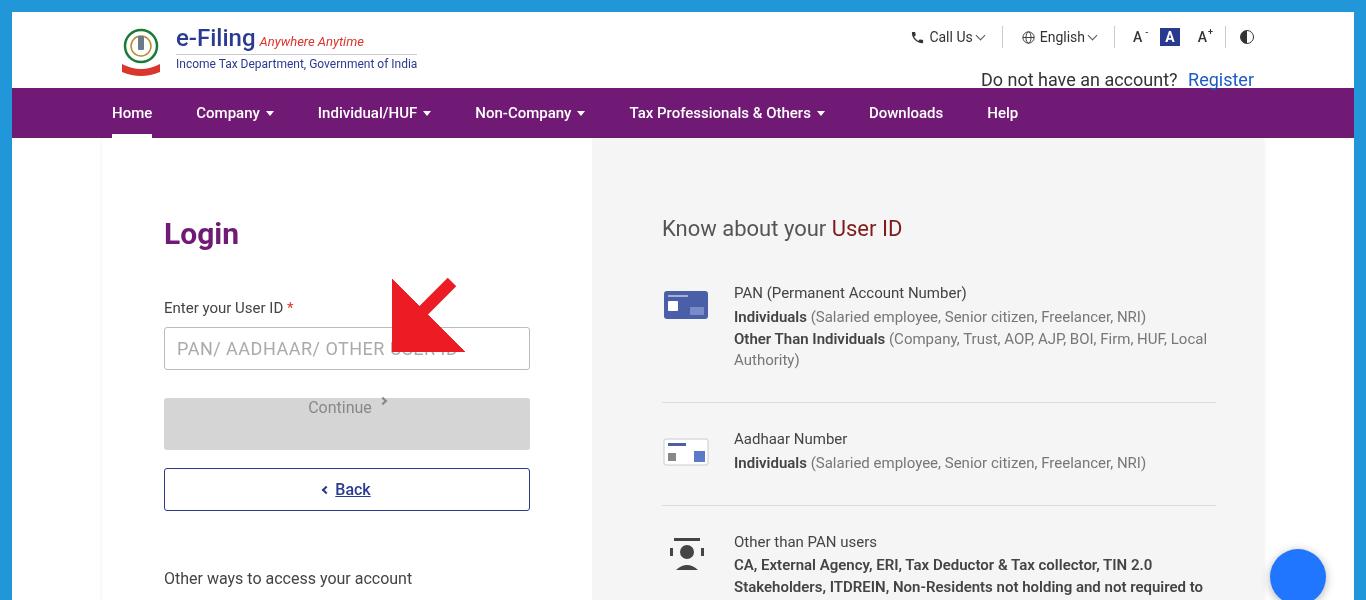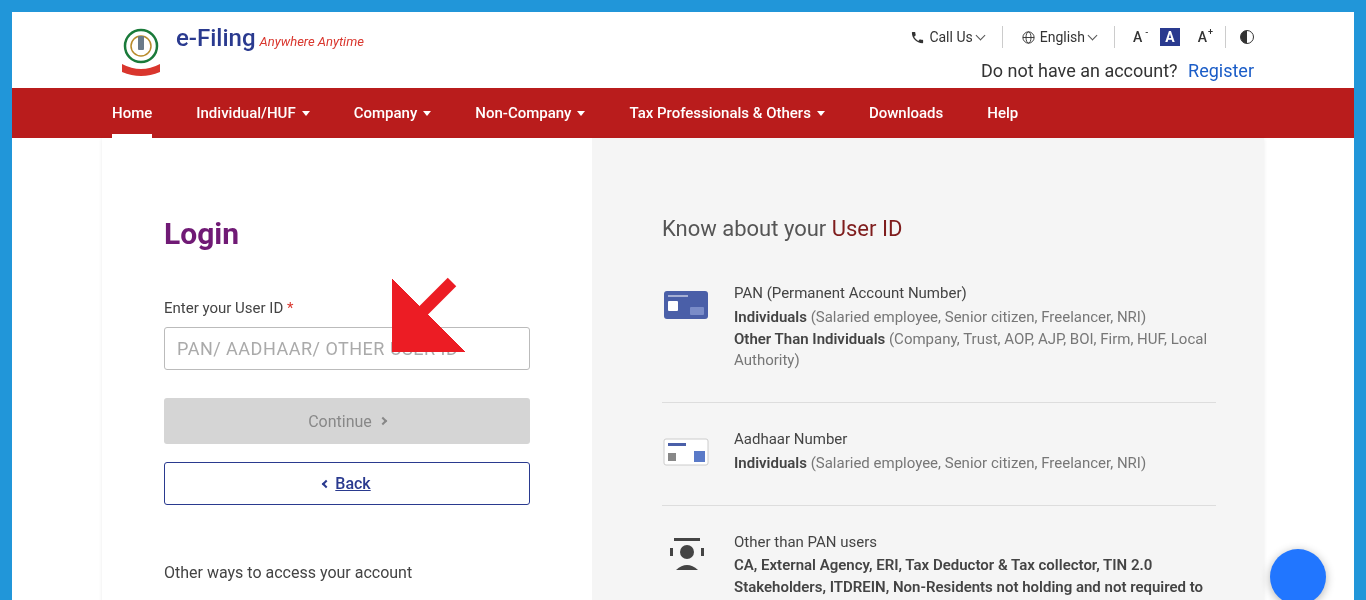--- a/index.html
+++ b/index.html
@@ -9,47 +9,47 @@
 
 .header { display: flex; justify-content: space-between; align-items: flex-start; padding: 8px 100px 0 100px; height: 76px; }
 .logo-area { display: flex; align-items: flex-start; gap: 6px; padding-top: 4px;}
 .logo-emblem { width: 58px; height: 58px; position: relative; }
 .logo-emblem svg { width: 100%; height: 100%; }
 .logo-text { display: flex; flex-direction: column; }
 .logo-line1 { display: flex; align-items: baseline; gap: 4px; }
 .efiling { color: #2a3a8f; font-size: 24px; font-weight: 500; }
 .anywhere { color: #d9362d; font-size: 13px; font-style: italic; }
 .logo-line2 { color: #2a3a8f; font-size: 12px; border-top: 1px solid #ccc; padding-top:2px; margin-top:2px;}
-.header-right { display: flex; flex-direction: column; align-items: flex-end; gap: 12px; padding-top:6px;}
+.header-right { display: flex; flex-direction: column; align-items: flex-end; gap: 21px; padding-top:6px;}
 .header-tools { display: flex; align-items: center; gap: 14px; color: #333; font-size: 14px; }
 .tool-item { display: flex; align-items: center; gap: 4px; cursor: pointer; padding: 0 4px;}
 .tool-sep { width: 1px; height: 22px; background: #ccc; }
 .font-small, .font-large { font-size: 14px; font-weight:500; position:relative; padding:0 4px;}
 .font-small::after { content:"-"; font-size:9px; position:absolute; top:-2px; right:-2px;}
 .font-large::after { content:"+"; font-size:9px; position:absolute; top:-2px; right:-2px;}
 .font-normal { background: #2a3a8f; color: #fff; padding: 1px 5px; font-weight:bold; font-size:14px;}
 .contrast-icon { width: 14px; height: 14px; border-radius: 50%; background: linear-gradient(90deg, #333 50%, #fff 50%); border: 1px solid #333; }
 .register-line { font-size: 18px; color: #333; }
 .register-link { color: #1a5cc7; cursor: pointer; margin-left:6px;}
 
 
-.nav { background: #b91c1c; display: flex; gap: 44px; padding: 0 100px; height: 50px; align-items: center; }
+.nav { background: #701a75; display: flex; gap: 44px; padding: 0 100px; height: 50px; align-items: center; }
 .nav-item { color: #fff; font-size: 15px; font-weight: 500; display: flex; align-items: center; gap: 6px; cursor: pointer; height:100%; position:relative;}
 .nav-item.active::after { content:""; position:absolute; bottom:0; left:0; right:0; height:4px; background:#fff;}
 .chevron-down { width: 0; height: 0; border-left: 4px solid transparent; border-right: 4px solid transparent; border-top: 5px solid #fff; }
 
 
 .main { display: flex; margin: 0 90px; box-shadow: 0 1px 4px rgba(0,0,0,0.08); min-height:450px;}
 .login-panel { width: 490px; padding: 78px 62px 20px 62px; background:#fff;}
 .login-title { font-size: 30px; font-weight: 700; color: #701a75; margin-bottom: 48px; }
 .field-label { font-size: 15px; color: #444; margin-bottom: 10px; }
 .req { color: #d9362d; }
 .input-box { width: 100%; height: 43px; border: 1px solid #bbb; border-radius: 3px; padding: 0 12px; font-size: 18px; color:#333;}
 .input-box::placeholder { color: #aaa; letter-spacing:0.5px;}
-.btn-continue { width: 100%; height: 46px; background: #d5d5d5; color: #888; border: none; border-radius: 3px; font-size: 16px; margin-top: 28px; display:flex; align-items:center; justify-content:center; gap:8px;}
+.btn-continue { width: 100%; height: 52px; background: #d5d5d5; color: #888; border: none; border-radius: 3px; font-size: 16px; margin-top: 28px; display:flex; justify-content:center; gap:8px;}
 .btn-back { width: 100%; height: 43px; background: #fff; color: #2a3a8f; border: 1.5px solid #2a3a8f; border-radius: 3px; font-size: 16px; font-weight: 500; margin-top: 18px; display:flex; align-items:center; justify-content:center; gap:6px;text-decoration:underline;}
 .other-ways { font-size: 16px; color: #444; margin-top: 58px; }
 
 .info-panel { flex: 1; background: #f5f5f5; padding: 78px 48px 20px 70px; }
 .info-title { font-size: 22px; color: #555; font-weight: 400; margin-bottom: 42px; }
 .info-title strong { color: #7f1d1d; font-weight: 400; }
 .info-row { display: flex; gap: 22px; padding-bottom: 30px; margin-bottom: 26px; border-bottom: 1px solid #ddd; align-items:flex-start;}
 .info-row:last-child { border-bottom: none; margin-bottom:0; padding-bottom:0;}
 .info-icon { width: 50px; height: 40px; flex-shrink: 0; margin-top:4px;}
 .info-content { flex: 1; font-size: 15px; line-height: 1.45; color: #777; }
@@ -79,20 +79,21 @@
           <circle cx="29" cy="22" r="10" fill="none" stroke="#b88a2b" stroke-width="1.5"></circle>
           <rect x="26" y="12" width="6" height="14" fill="#6a7a8a" rx="1"></rect>
           <path d="M 10 40 Q 29 50 48 40 L 48 48 Q 29 56 10 48 Z" fill="#d9362d"></path>
         </svg>
       </div>
       <div class="logo-text">
         <div class="logo-line1">
           <span class="efiling">e-Filing</span>
           <span class="anywhere">Anywhere Anytime</span>
         </div>
+        <div class="logo-line2">Income Tax Department, Government of India</div>
       </div>
     </div>
     <div class="header-right">
       <div class="header-tools">
         <div class="tool-item">
           <svg width="15" height="15" viewBox="0 0 24 24">
               <path fill="#333" d="M6.6 10.8c1.4 2.8 3.8 5.1 6.6 6.6l2.2-2.2c.3-.3.7-.4 1-.2 1.1.4 2.3.6 3.6.6.6 0 1 .4 1 1V20c0 .6-.4 1-1 1C10.6 21 3 13.4 3 4c0-.6.4-1 1-1h3.5c.6 0 1 .4 1 1 0 1.2.2 2.4.6 3.6.1.4 0 .8-.2 1l-2.3 2.2z"></path>
             </svg>
           <span>Call Us</span>
           <span class="chev-d-sm"></span>
@@ -119,25 +120,25 @@
         <span class="register-link">Register</span>
       </div>
     </div>
   </div>
 
   <div class="nav">
     <div class="nav-item active">
         <span>Home</span>
       </div>
     <div class="nav-item">
+        <span>Company</span>
+        <span class="chevron-down"></span>
+      </div>
+    <div class="nav-item">
         <span>Individual/HUF</span>
-        <span class="chevron-down"></span>
-      </div>
-    <div class="nav-item">
-        <span>Company</span>
         <span class="chevron-down"></span>
       </div>
     <div class="nav-item">
         <span>Non-Company</span>
         <span class="chevron-down"></span>
       </div>
     <div class="nav-item">
         <span>Tax Professionals &amp; Others</span>
         <span class="chevron-down"></span>
       </div>

